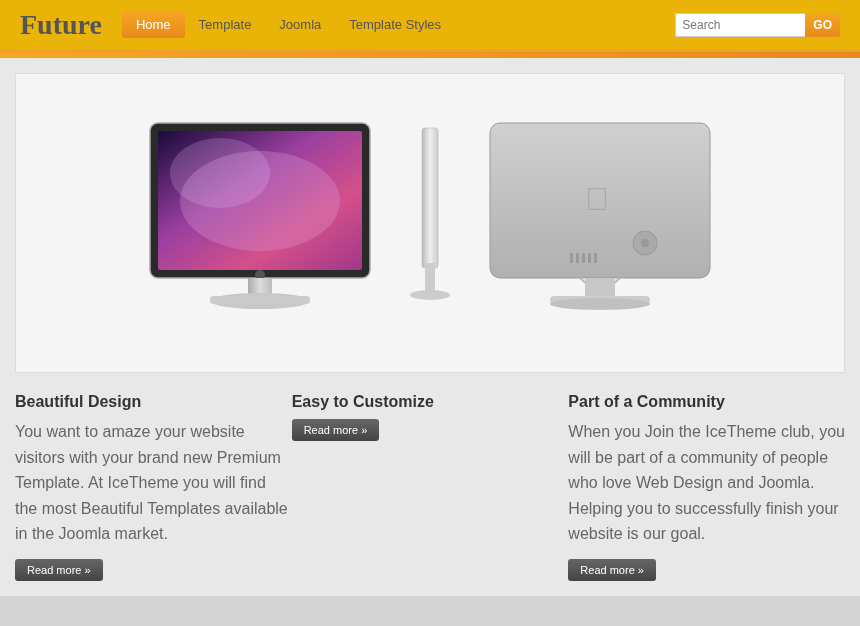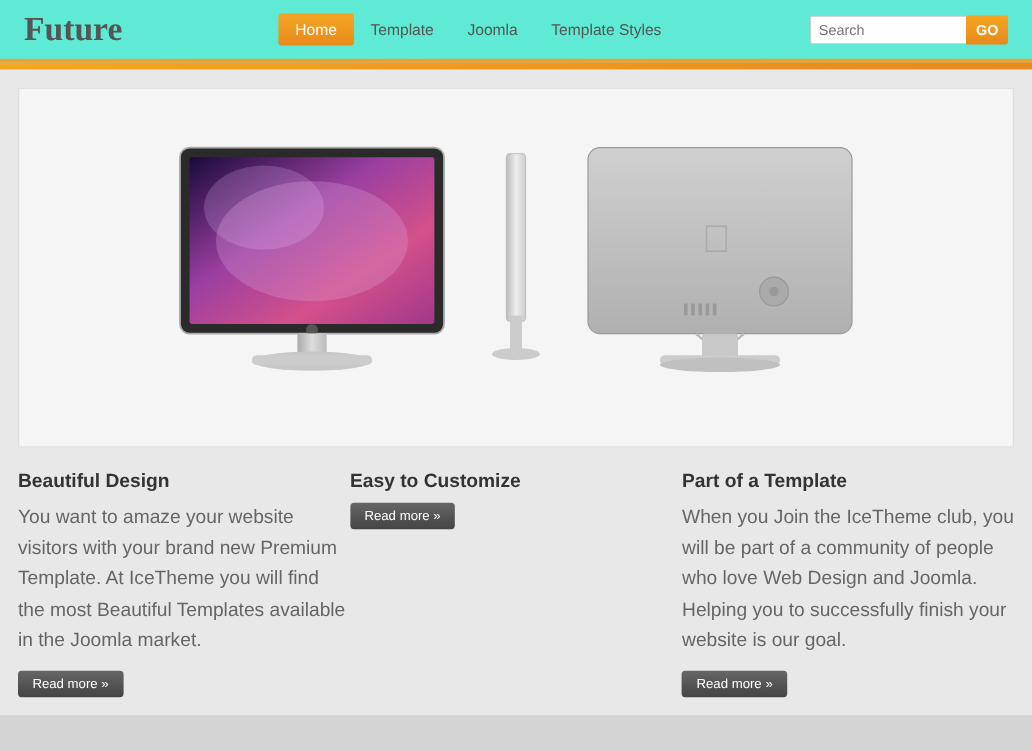--- a/index.html
+++ b/index.html
@@ -6,39 +6,38 @@
     body {
       width: 860px;
       height: 626px;
       background: #d4d4d4;
       font-family: Arial, Helvetica, sans-serif;
       overflow: hidden;
     }
 
     
     .header {
-      background: #5eead4;
+      background: #eab308;
       height: 52px;
       display: flex;
       align-items: center;
       padding: 0 20px;
       border-bottom: 3px solid #f0a030;
     }
     .logo {
       font-size: 28px;
       font-weight: bold;
       color: #555;
       margin-right: 20px;
       font-family: Georgia, serif;
     }
     .nav {
       display: flex;
       align-items: center;
       flex: 1;
-      justify-content: center;
     }
     .nav-item {
       padding: 6px 14px;
       font-size: 13px;
       color: #555;
       cursor: pointer;
       text-decoration: none;
     }
     .nav-item.active {
       background: linear-gradient(to bottom, #f5a623, #e8891a);
@@ -259,19 +258,19 @@
       <p>You want to amaze your website visitors with your brand new Premium Template. At IceTheme you will find the most Beautiful Templates available in the Joomla market.</p>
       <button class="read-more-btn">Read more »</button>
     </div>
 
     <div class="column">
       <h3>Easy to Customize</h3>
       <button class="read-more-btn">Read more »</button>
     </div>
 
     <div class="column">
-      <h3>Part of a Template</h3>
+      <h3>Part of a Community</h3>
       <p>When you Join the IceTheme club, you will be part of a community of people who love Web Design and Joomla. Helping you to successfully finish your website is our goal.</p>
       <button class="read-more-btn">Read more »</button>
     </div>
 
   </div>
 </div>
 
 </body></html>

